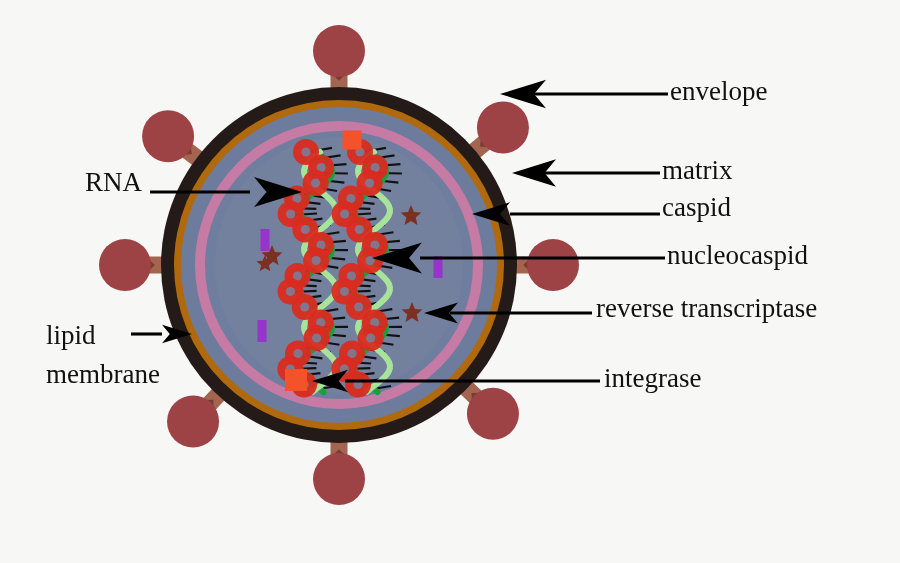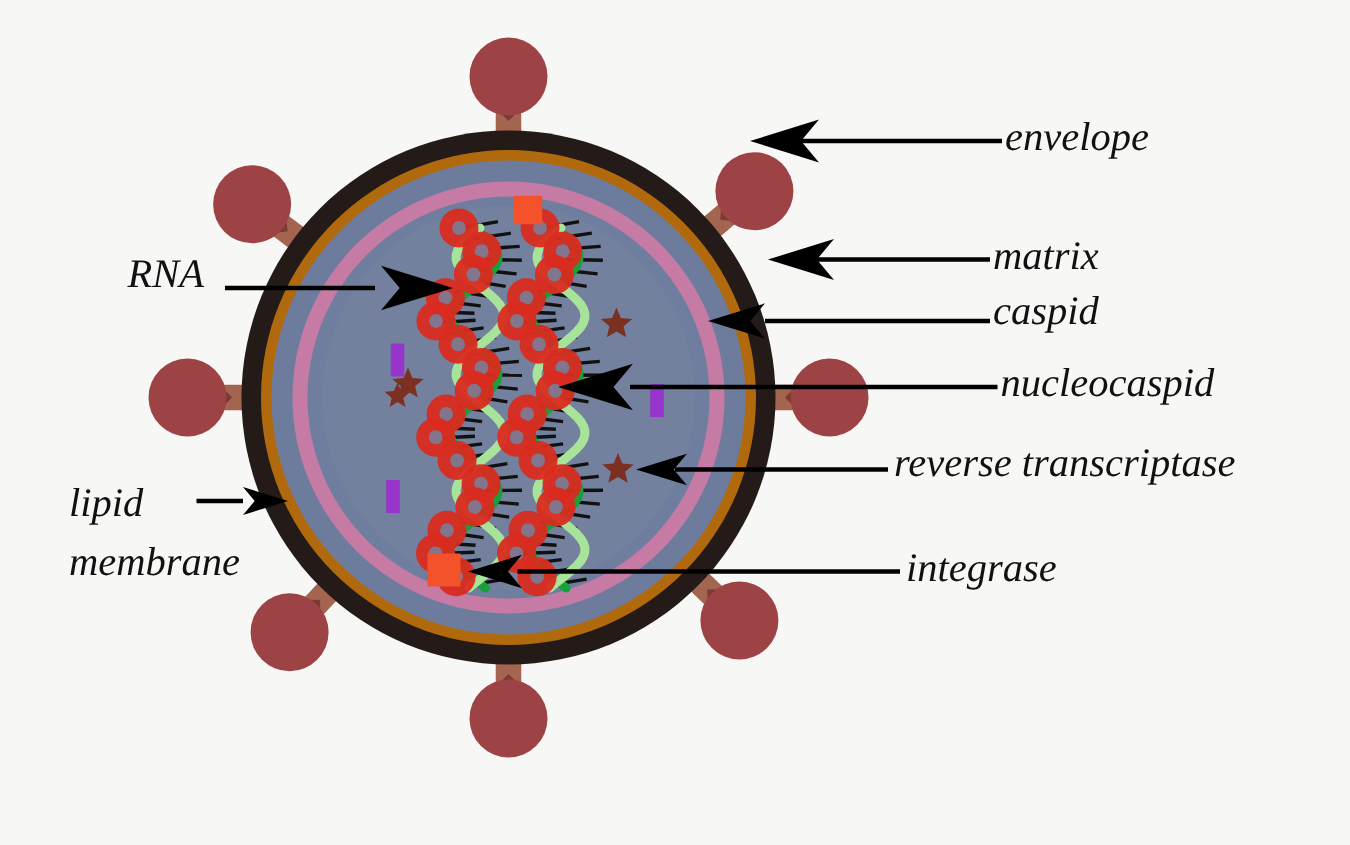--- a/index.html
+++ b/index.html
@@ -14,21 +14,20 @@
     font-family: "Liberation Serif", "DejaVu Serif", serif;
     overflow: hidden;
     position: relative;
   }
   #diagram-root {
     position: absolute;
     left: 0;
     top: 0;
     width: 900px;
     height: 455px;
-    font-style: italic;
   }
   svg.stage {
     display: block;
     width: 900px;
     height: 563px;
   }
   text.label {
     font-family: "Liberation Serif", "DejaVu Serif", serif;
     font-size: 27px;
     fill: #111111;

